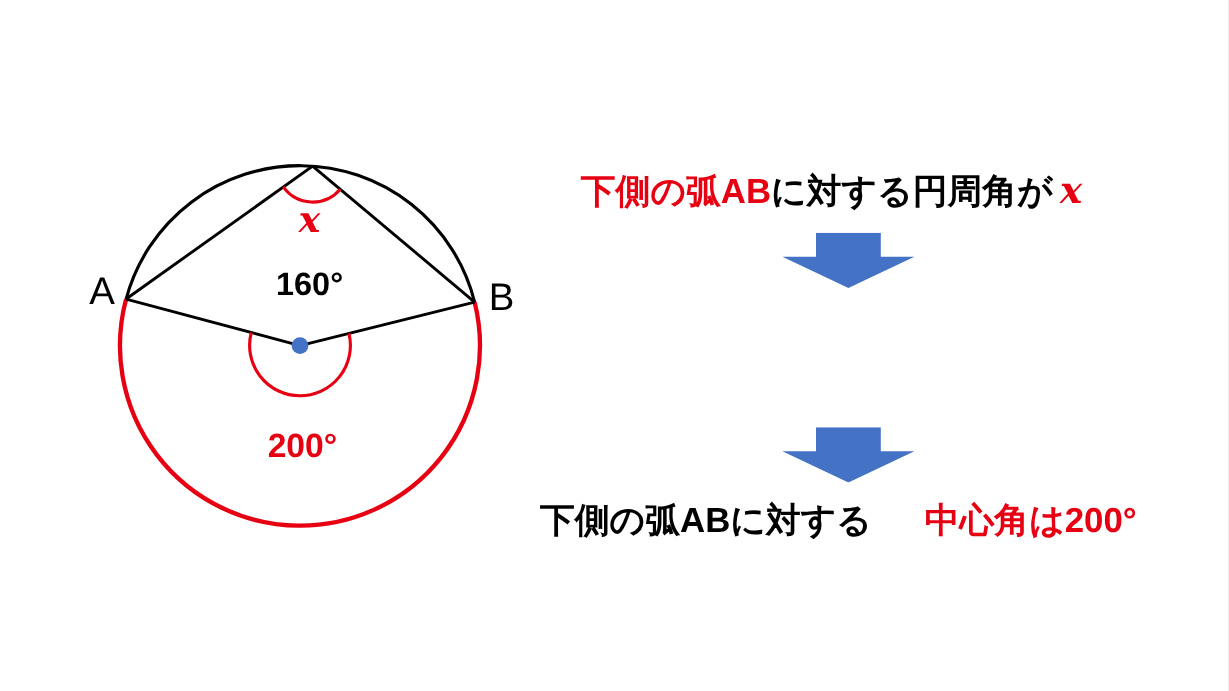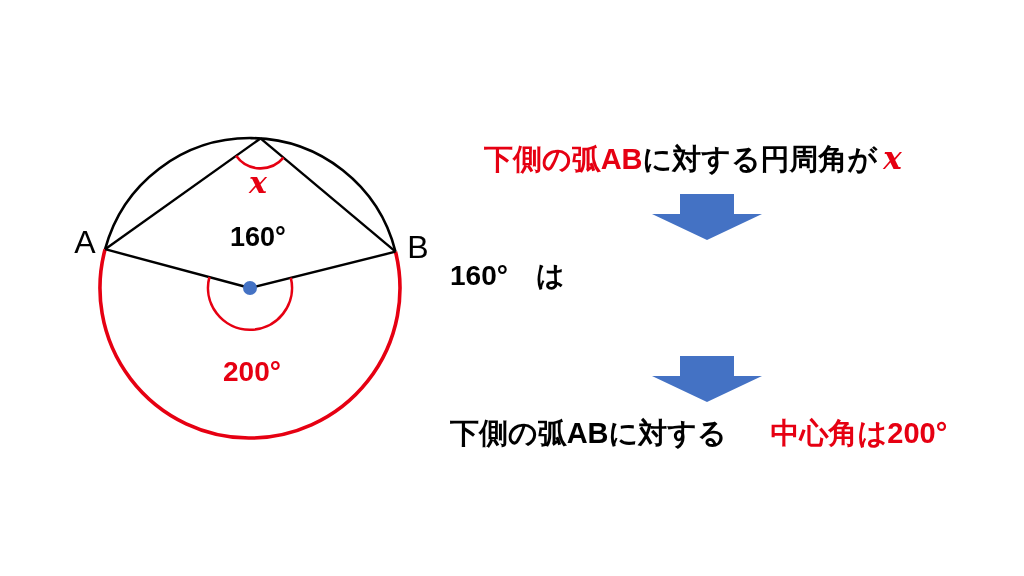--- a/index.html
+++ b/index.html
@@ -77,21 +77,20 @@
 
   <div class="abs line1">
     <span class="red">下側の弧AB</span><span>に対する円周角が</span><span class="mathx">x</span>
   </div>
 
   <svg class="abs arrow arrow1" viewBox="0 0 110 46">
     <polygon points="28,0 82,0 82,20 110,20 55,46 0,20 28,20" fill="var(--blue)"></polygon>
   </svg>
 
   <div class="abs line23">
-    <div>160°　は</div>
   </div>
 
   <svg class="abs arrow arrow2" viewBox="0 0 110 46">
     <polygon points="28,0 82,0 82,20 110,20 55,46 0,20 28,20" fill="var(--blue)"></polygon>
   </svg>
 
   <div class="abs line4">
     <span>下側の弧ABに対する</span><span class="red">中心角は200°</span>
   </div>
 

